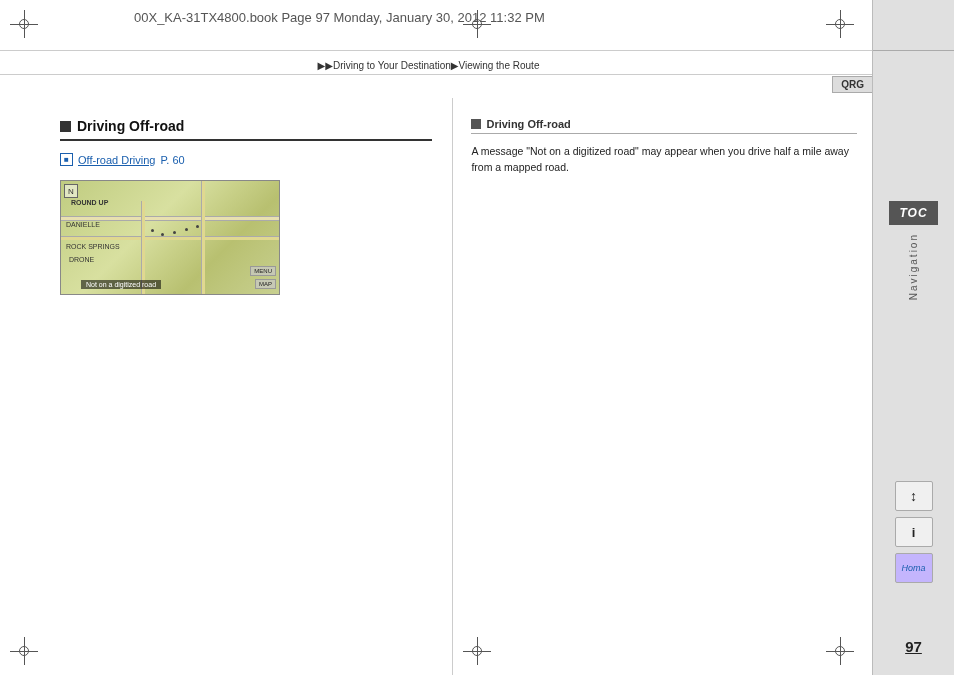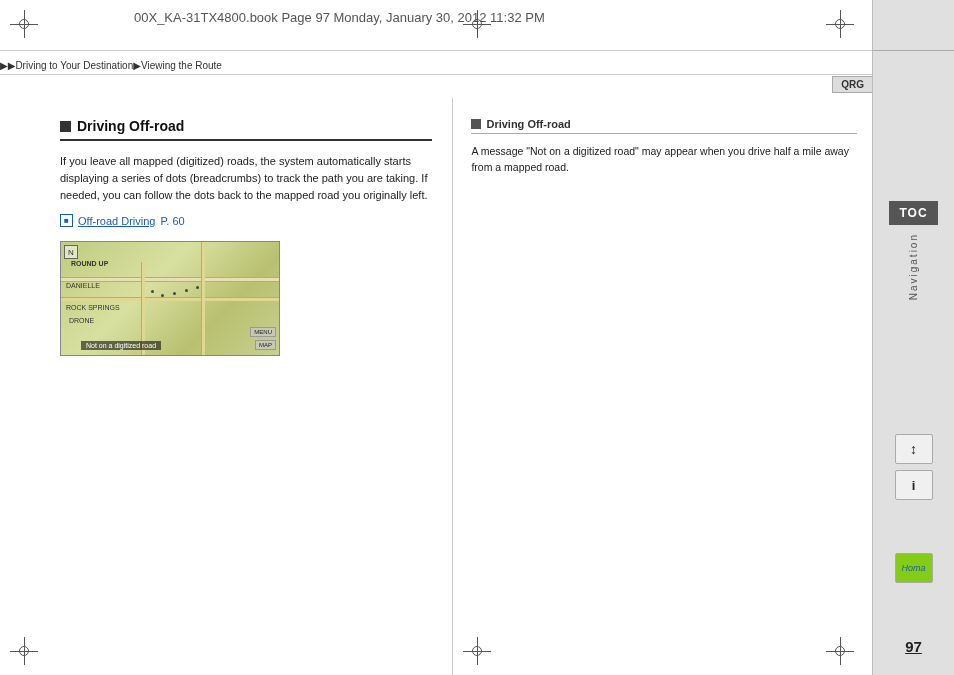--- a/index.html
+++ b/index.html
@@ -15,61 +15,60 @@
     }
   </style>
 </head>
 <body>
 
 <div style="position:absolute;top:50px;left:0;right:0;height:1px;background:#ccc;"></div>
 <div style="position:absolute;top:74px;left:0;right:82px;height:1px;background:#ccc;"></div>
 
 <div style="position:absolute;top:10px;left:134px;font-size:13px;color:#555;">00X_KA-31TX4800.book  Page 97  Monday, January 30, 2012  11:32 PM</div>
 
-<div style="position:absolute;top:55px;left:0;right:82px;height:20px;display:flex;align-items:center;justify-content:flex-start;padding-right:15px;font-size:10px;color:#333;">
+<div style="position:absolute;top:55px;left:0;right:82px;height:20px;display:flex;align-items:center;justify-content:center;padding-right:15px;font-size:10px;color:#333;">
   <span>▶▶Driving to Your Destination▶Viewing the Route</span>
 </div>
 
 <div style="position:absolute;top:76px;right:82px;background:#ddd;border:1px solid #aaa;border-right:none;padding:2px 8px;font-size:10px;font-weight:bold;color:#333;">
   <span>QRG</span>
 </div>
 
 <div style="position:absolute;top:0;right:0;width:82px;height:675px;background:#e0e0e0;border-left:1px solid #bbb;display:flex;flex-direction:column;align-items:center;">
 
   <div style="width:100%;height:1px;background:#aaa;margin-top:50px;"></div>
 
-  <div style="margin-top:150px;background:#555;color:#fff;font-size:12px;font-weight:bold;padding:5px 10px;letter-spacing:1px;">TOC</div>
+  <div style="margin-top:150px;background:#555;color:#fff;font-size:12px;font-weight:bold;padding:5px 10px;letter-spacing:1px;font-style:italic;">TOC</div>
 
   <div style="color:#555;font-size:10px;writing-mode:vertical-rl;transform:rotate(180deg);margin-top:8px;letter-spacing:2px;">Navigation</div>
 
   <div style="margin-top:auto;margin-bottom:55px;display:flex;flex-direction:column;align-items:center;gap:6px;">
     <div style="width:38px;height:30px;background:#f0f0f0;border:1px solid #aaa;display:flex;align-items:center;justify-content:center;font-size:14px;cursor:pointer;border-radius:2px;">
       <span>↕</span>
     </div>
     <div style="width:38px;height:30px;background:#f0f0f0;border:1px solid #aaa;display:flex;align-items:center;justify-content:center;font-size:13px;font-weight:bold;cursor:pointer;border-radius:2px;">
       <span>i</span>
     </div>
-    <div style="width:38px;height:30px;background:#84cc16;border:1px solid #aaa;display:flex;align-items:center;justify-content:center;font-size:9px;cursor:pointer;border-radius:2px;color:#1a5fae;font-style:italic;margin-top:47px;">
+    <div style="width:38px;height:30px;background:#c4b5fd;border:1px solid #aaa;display:flex;align-items:center;justify-content:center;font-size:9px;cursor:pointer;border-radius:2px;color:#1a5fae;font-style:italic;">
       <span>Homa</span>
     </div>
   </div>
 
   <div style="font-size:15px;font-weight:bold;color:#222;margin-bottom:20px;text-decoration:underline;">97</div>
 </div>
 
 <div style="position:absolute;top:98px;left:0;right:82px;bottom:0;display:flex;">
 
   <div style="flex:0 0 52%;padding:20px 20px 20px 60px;border-right:1px solid #ccc;">
 
     <div style="display:flex;align-items:center;gap:6px;margin-bottom:12px;padding-bottom:5px;border-bottom:2px solid #333;">
       <div style="width:11px;height:11px;background:#333;flex-shrink:0;"></div>
       <span style="font-size:14px;font-weight:bold;color:#111;">Driving Off-road</span>
     </div>
 
-    <p style="font-size:11px;line-height:1.55;color:#222;margin-bottom:10px;">If you leave all mapped (digitized) roads, the system automatically starts displaying a series of dots (breadcrumbs) to track the path you are taking. If needed, you can follow the dots back to the mapped road you originally left.</p>
 
     <div style="display:flex;align-items:center;gap:5px;margin-bottom:14px;">
       <div style="width:13px;height:13px;border:1px solid #1a5fae;display:inline-flex;align-items:center;justify-content:center;font-size:8px;color:#1a5fae;flex-shrink:0;">■</div>
       <span style="color:#1a5fae;font-size:11px;text-decoration:underline;">Off-road Driving</span>
       <span style="color:#1a5fae;font-size:11px;">P. 60</span>
     </div>
 
     <div style="width:220px;height:115px;border:1px solid #888;background:#c8d490;position:relative;overflow:hidden;">
 
       <div style="position:absolute;inset:0;background:linear-gradient(135deg,#c0cc80 0%,#d8e0a0 40%,#b8c070 70%,#c8d090 100%);"></div>

